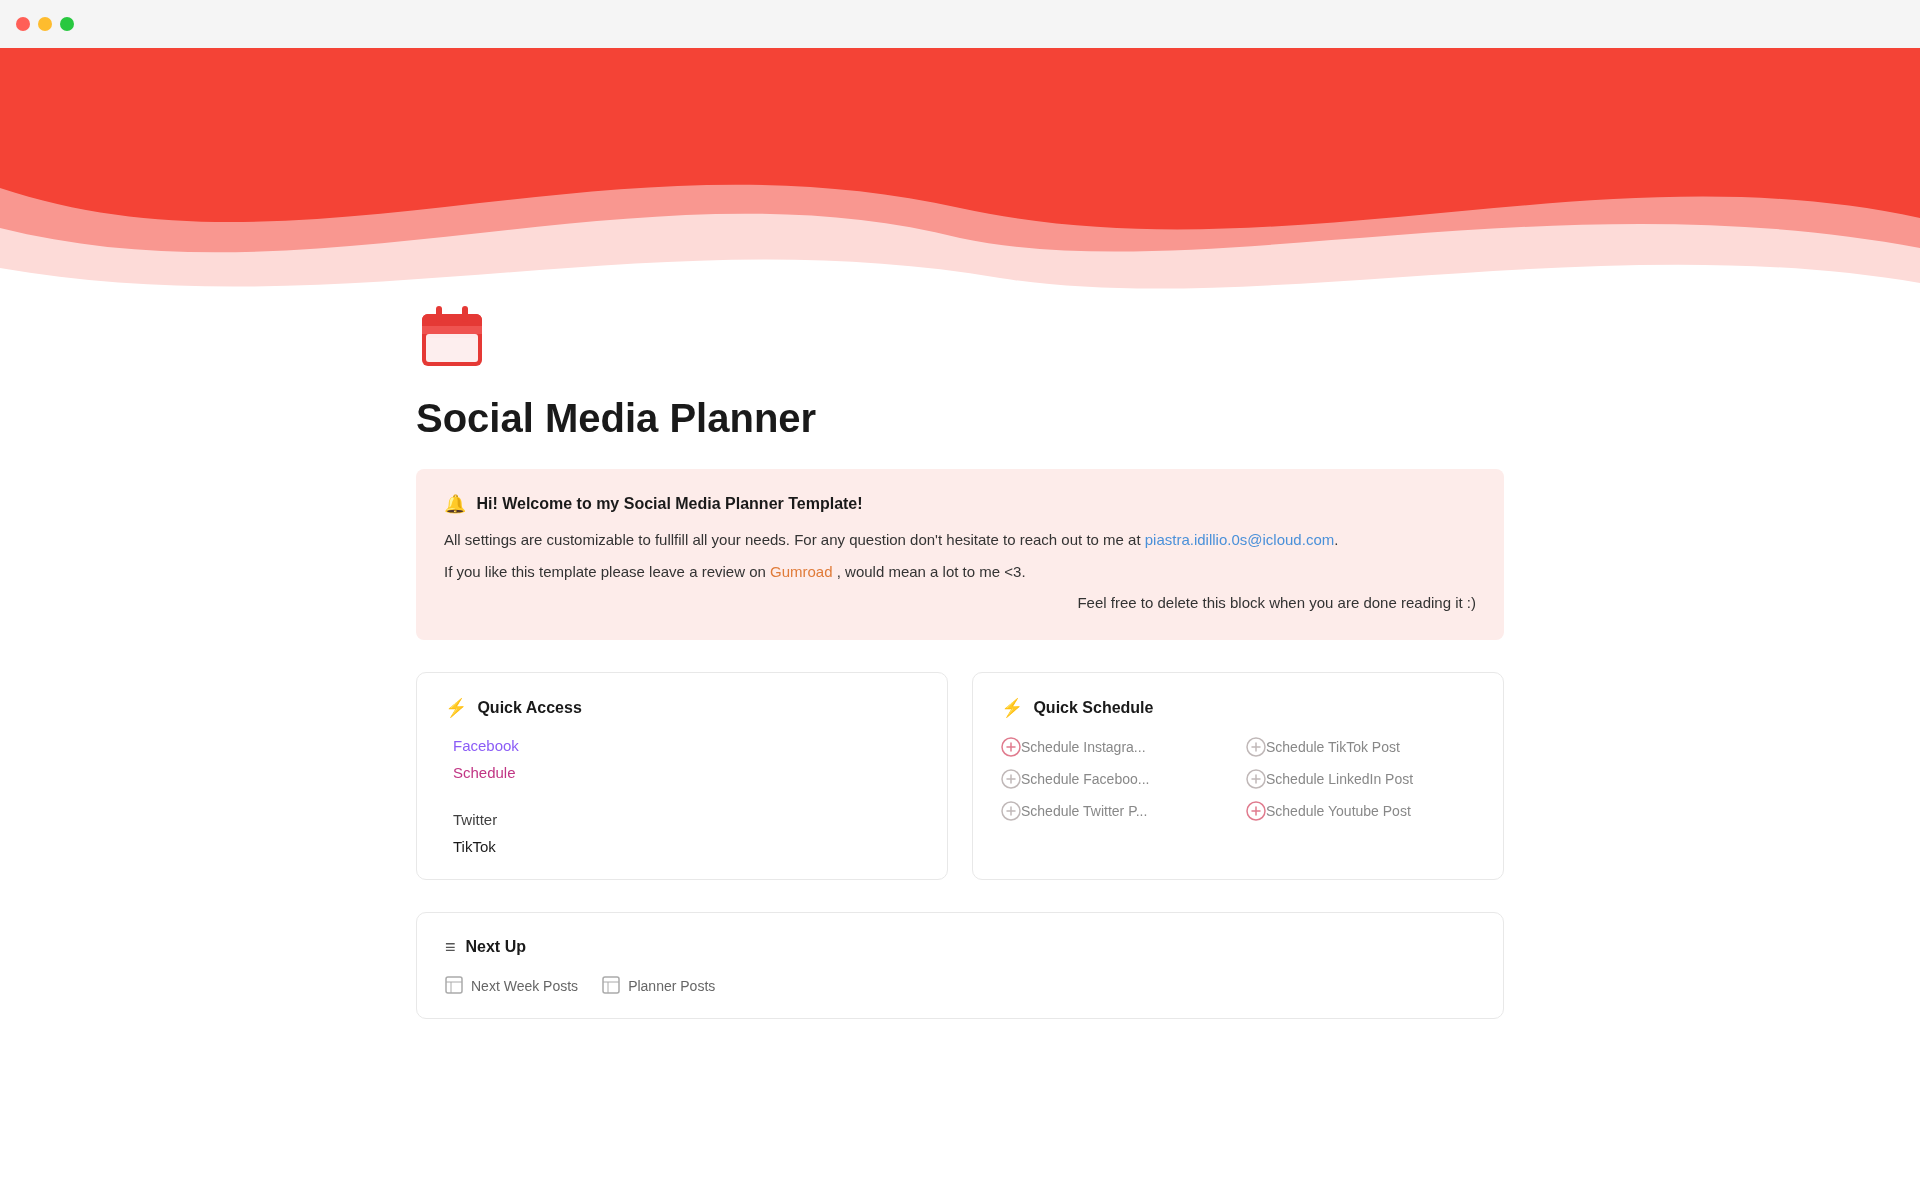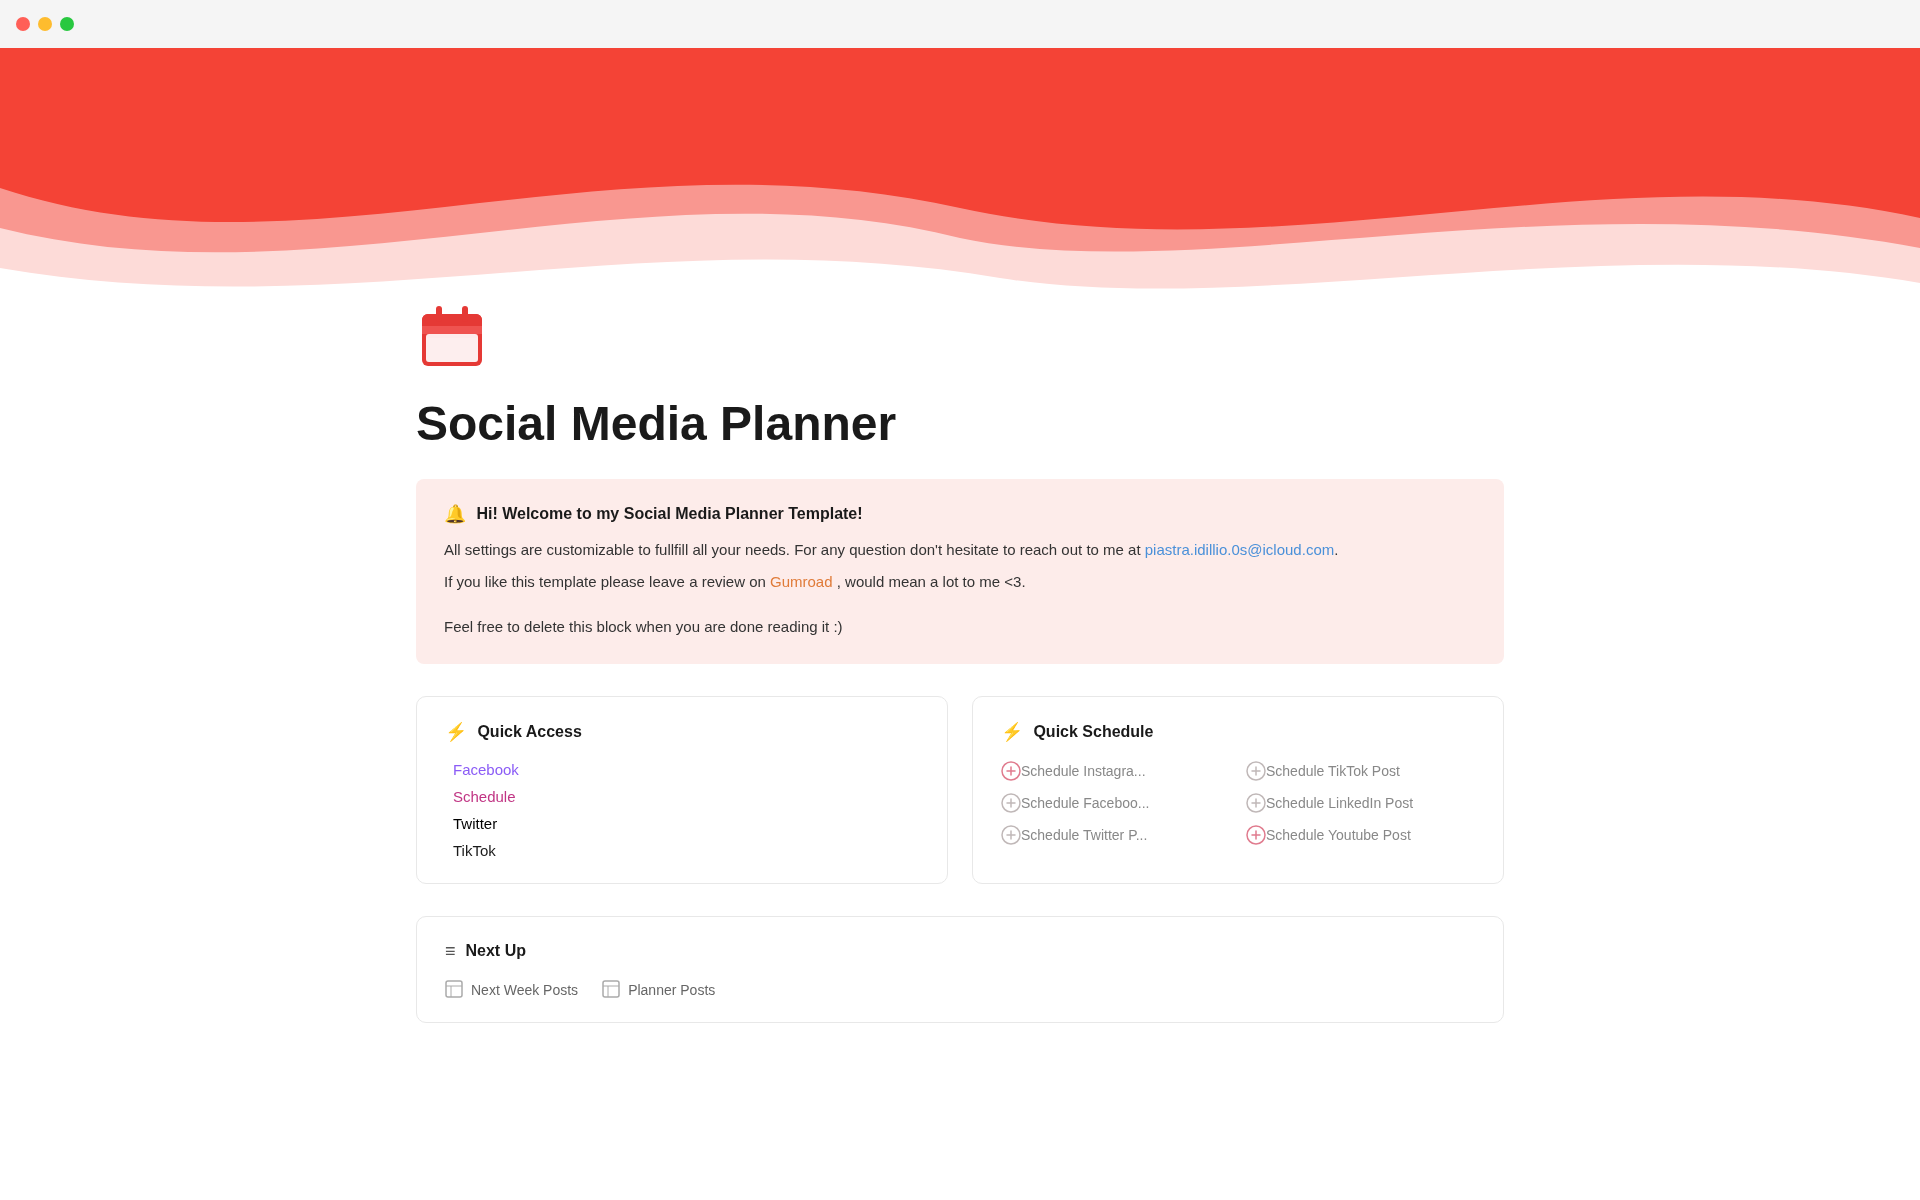--- a/index.html
+++ b/index.html
@@ -60,21 +60,21 @@
       height: 72px;
     }
 
     .calendar-icon {
       width: 72px;
       height: 72px;
     }
 
     
     .page-title {
-      font-size: 48px;
+      font-size: 40px;
       font-weight: 700;
       color: #1a1a1a;
       margin-top: 24px;
       margin-bottom: 28px;
     }
 
     
     .welcome-block {
       background: #fdecea;
       border-radius: 8px;
@@ -138,21 +138,21 @@
       gap: 10px;
       padding-left: 8px;
     }
     .qa-link {
       font-size: 15px;
       text-decoration: none;
       cursor: pointer;
     }
     .qa-facebook { color: #8b5cf6; }
     .qa-instagram { color: #c13584; }
-    .qa-twitter { color: #000000; }
+    .qa-twitter { color: #404040; margin-top: 20px; }
     .qa-tiktok { color: #1a1a1a; }
 
     
     .schedule-grid {
       display: grid;
       grid-template-columns: 1fr 1fr;
       gap: 12px 16px;
     }
 
     .schedule-item {
@@ -255,21 +255,21 @@
     <div class="welcome-body">
       <p>
         <span>All settings are customizable to fullfill all your needs. For any question don't hesitate to reach out to me at</span>
         <a href="#" class="link-blue">piastra.idillio.0s@icloud.com</a>.
       </p>
       <p style="margin-top:6px;">
         <span>If you like this template please leave a review on</span>
         <a href="#">Gumroad</a>
         <span>, would mean a lot to me &lt;3.</span>
       </p>
-      <p style="margin-top:20px;">Feel free to delete this block when you are done reading it :)</p>
+      <p style="margin-top:6px;text-align:right;">Feel free to delete this block when you are done reading it :)</p>
     </div>
   </div>
 
   <div class="two-col">
 
     <div class="card">
       <div class="card-header">
         <span class="bolt-icon">⚡</span>
         <span class="card-title">Quick Access</span>
       </div>

